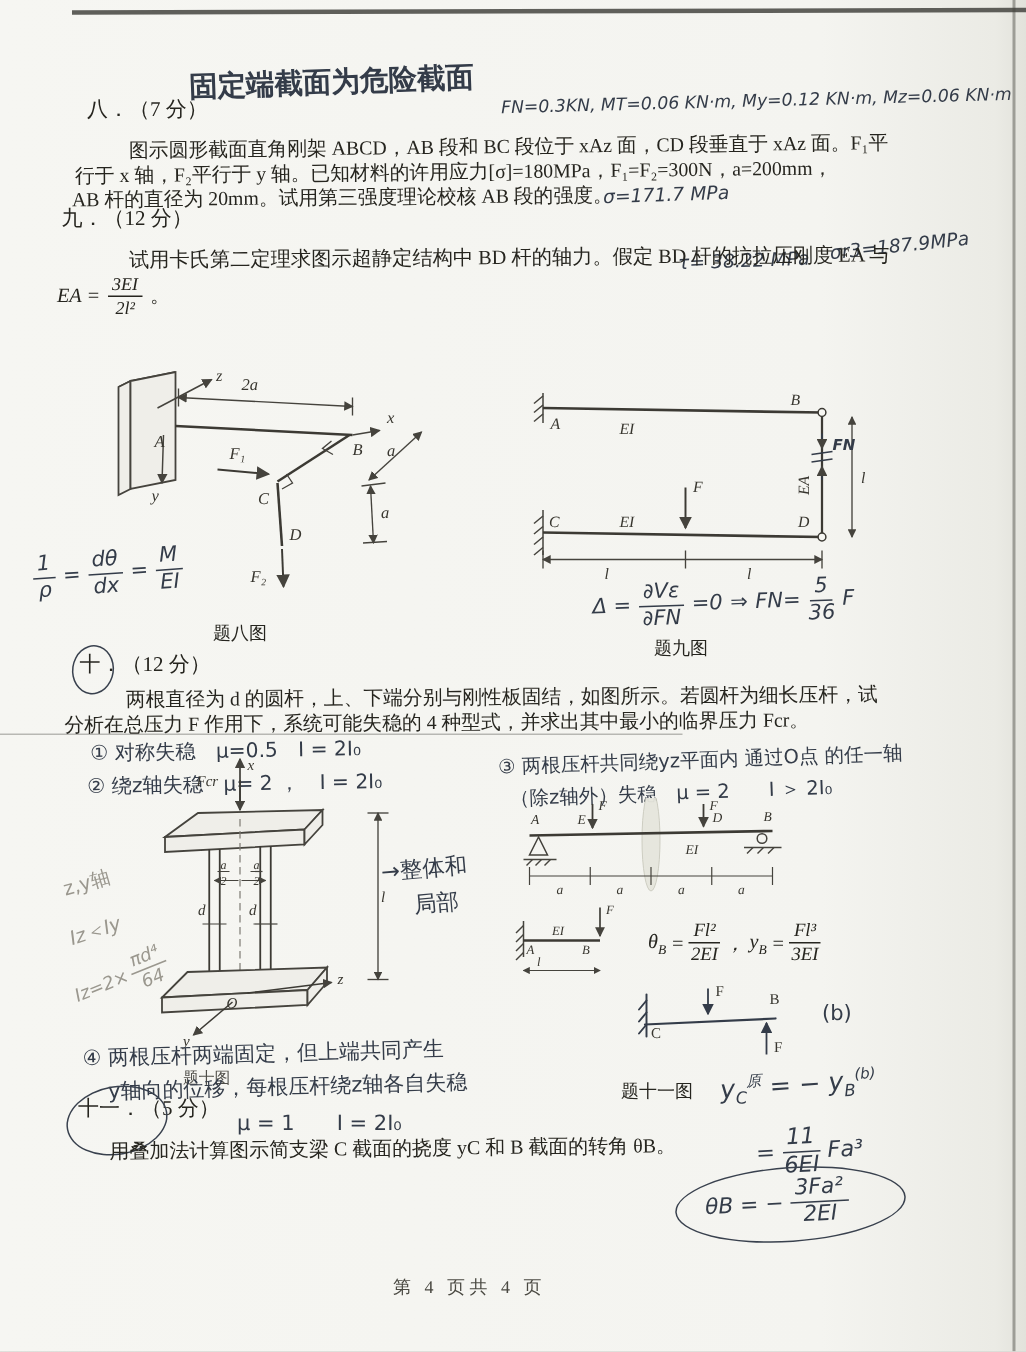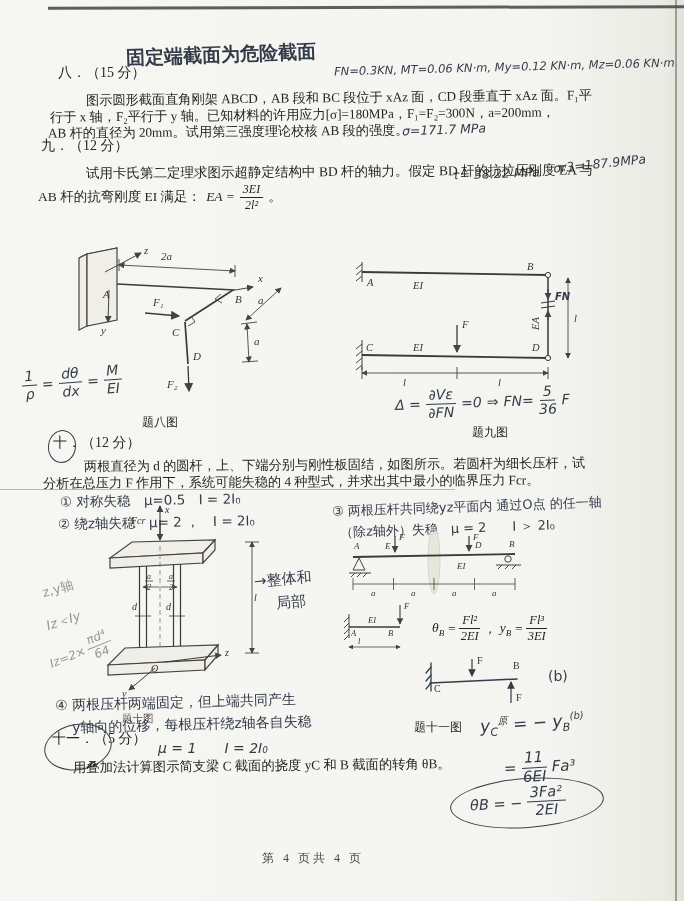--- a/index.html
+++ b/index.html
@@ -22,34 +22,33 @@
 </style>
 </head>
 <body>
 
 <div id="page">
 
   <div class="rule" style="left:48px;top:6px;width:636px;height:3px;opacity:.85;transform:rotate(-0.15deg);"></div>
   <div class="rule" style="left:675px;top:0;width:2px;height:901px;opacity:.45;"></div>
   <div class="rule" style="left:0;top:489px;width:455px;height:1px;opacity:.35;"></div>
 
-  <div class="pos print" style="left:58px;top:64px;font-size:14px;">八．（15 分）</div>
+  <div class="pos print" style="left:58px;top:64px;font-size:14px;">八．（7 分）</div>
   <div class="pos hw" style="left:126px;top:42px;font-size:19px;font-weight:bold;transform:rotate(-2deg);">固定端截面为危险截面</div>
   <div class="pos hw" style="left:334px;top:60px;font-size:11.5px;transform:rotate(-1.5deg);font-style:italic;">FN=0.3KN, MT=0.06 KN·m, My=0.12 KN·m, Mz=0.06 KN·m</div>
   <div class="pos print" style="left:86px;top:89px;font-size:13.2px;transform:rotate(-0.6deg);">图示圆形截面直角刚架 ABCD，AB 段和 BC 段位于 xAz 面，CD 段垂直于 xAz 面。F₁平</div>
   <div class="pos print" style="left:50px;top:106px;font-size:13.2px;transform:rotate(-0.6deg);">行于 x 轴，F₂平行于 y 轴。已知材料的许用应力[σ]=180MPa，F₁=F₂=300N，a=200mm，</div>
   <div class="pos print" style="left:48px;top:123px;font-size:13.2px;transform:rotate(-0.5deg);">AB 杆的直径为 20mm。试用第三强度理论校核 AB 段的强度。</div>
   <div class="pos hw" style="left:402px;top:122px;font-size:12.5px;font-style:italic;transform:rotate(-2deg);">σ=171.7 MPa</div>
   <div class="pos hw" style="left:452px;top:166px;font-size:12.5px;font-style:italic;transform:rotate(-2deg);">τ= 38.22 MPa</div>
   <div class="pos hw" style="left:553px;top:156px;font-size:12.5px;font-style:italic;transform:rotate(-6deg);">σr3=187.9MPa</div>
 
   <div class="pos print" style="left:41px;top:137px;font-size:14px;">九．（12 分）</div>
   <div class="pos print" style="left:86px;top:163px;font-size:13.5px;transform:rotate(-0.4deg);">试用卡氏第二定理求图示超静定结构中 BD 杆的轴力。假定 BD 杆的抗拉压刚度 EA 与</div>
   <div class="pos print eqrow" style="left:38px;top:183px;font-size:13.5px;">
-    <span>AB 杆的抗弯刚度 EI 满足：</span>
     <span style="font-style:italic;">EA =</span>
     <span class="frac" style="font-size:12px;font-style:italic;">
       <span class="fn">3EI</span>
       <span class="fd">2l²</span>
     </span>
     <span>。</span>
   </div>
 
   <svg class="pos" style="left:45px;top:244px;" width="250" height="160" viewBox="0 0 250 160">
     <defs>
@@ -181,21 +180,21 @@
       </span>
     <span>=0</span>
     <span>⇒</span>
     <span>FN=</span>
     <span class="frac">
         <span class="fn">5</span>
         <span class="fd">36</span>
       </span>
     <span>F</span>
   </div>
-  <div class="pos print" style="left:436px;top:424px;font-size:12px;margin-left:36px;">题九图</div>
+  <div class="pos print" style="left:436px;top:424px;font-size:12px;">题九图</div>
 
   <div class="pos print" style="left:53px;top:434px;font-size:14px;text-align:right;">十．（12 分）</div>
   <div class="oval" style="left:48px;top:430px;width:26px;height:31px;transform:rotate(8deg);"></div>
   <div class="pos print" style="left:84px;top:456px;font-size:13.2px;transform:rotate(-0.4deg);">两根直径为 d 的圆杆，上、下端分别与刚性板固结，如图所示。若圆杆为细长压杆，试</div>
   <div class="pos print" style="left:43px;top:473px;font-size:13.2px;transform:rotate(-0.4deg);">分析在总压力 F 作用下，系统可能失稳的 4 种型式，并求出其中最小的临界压力 Fcr。</div>
   <div class="pos hw" style="left:60px;top:492px;font-size:13.5px;transform:rotate(-1deg);">① 对称失稳　μ=0.5　I = 2I₀</div>
   <div class="pos hw" style="left:58px;top:514px;font-size:13.5px;transform:rotate(-1deg);">② 绕z轴失稳　μ= 2 ，　I = 2I₀</div>
   <div class="pos hw" style="left:332px;top:498px;font-size:13px;transform:rotate(-2deg);">③ 两根压杆共同绕yz平面内 通过O点 的任一轴</div>
   <div class="pos hw" style="left:340px;top:520px;font-size:13px;transform:rotate(-2deg);">（除z轴外）失稳　μ = 2　　I ＞ 2I₀</div>
 
@@ -273,21 +272,21 @@
     <span class="frac">
         <span class="fn">πd⁴</span>
         <span class="fd">64</span>
       </span>
   </div>
   <div class="pos hw" style="left:254px;top:570px;font-size:15px;transform:rotate(-5deg);">→整体和</div>
   <div class="pos hw" style="left:276px;top:593px;font-size:15px;transform:rotate(-5deg);">局部</div>
   <div class="pos print" style="left:122px;top:712px;font-size:10.5px;opacity:.8;">题十图</div>
   <div class="pos hw" style="left:55px;top:694px;font-size:14px;transform:rotate(-1.5deg);">④ 两根压杆两端固定，但上端共同产生</div>
   <div class="pos hw" style="left:72px;top:716px;font-size:14px;transform:rotate(-1.5deg);">y轴向的位移，每根压杆绕z轴各自失稳</div>
-  <div class="pos hw" style="left:158px;top:740px;font-size:14px;font-style:italic;">μ = 1　　I = 2I₀</div>
+  <div class="pos hw" style="left:158px;top:740px;font-size:14px;">μ = 1　　I = 2I₀</div>
 
   <div class="pos print" style="left:52px;top:730px;font-size:14px;">十一．（5 分）</div>
   <div class="oval" style="left:44px;top:724px;width:66px;height:44px;transform:rotate(-10deg);"></div>
   <div class="pos print" style="left:73px;top:757px;font-size:13.3px;transform:rotate(-0.6deg);">用叠加法计算图示简支梁 C 截面的挠度 yC 和 B 截面的转角 θB。</div>
 
   <svg class="pos" style="left:345px;top:532px;" width="180" height="68" viewBox="0 0 180 68">
     <defs>
       <marker id="ah11" viewBox="0 0 8 8" refX="7" refY="4" markerWidth="6" markerHeight="6" orient="auto-start-reverse">
         <path d="M0,0L8,4L0,8z" fill="#45433d"></path>
       </marker>

